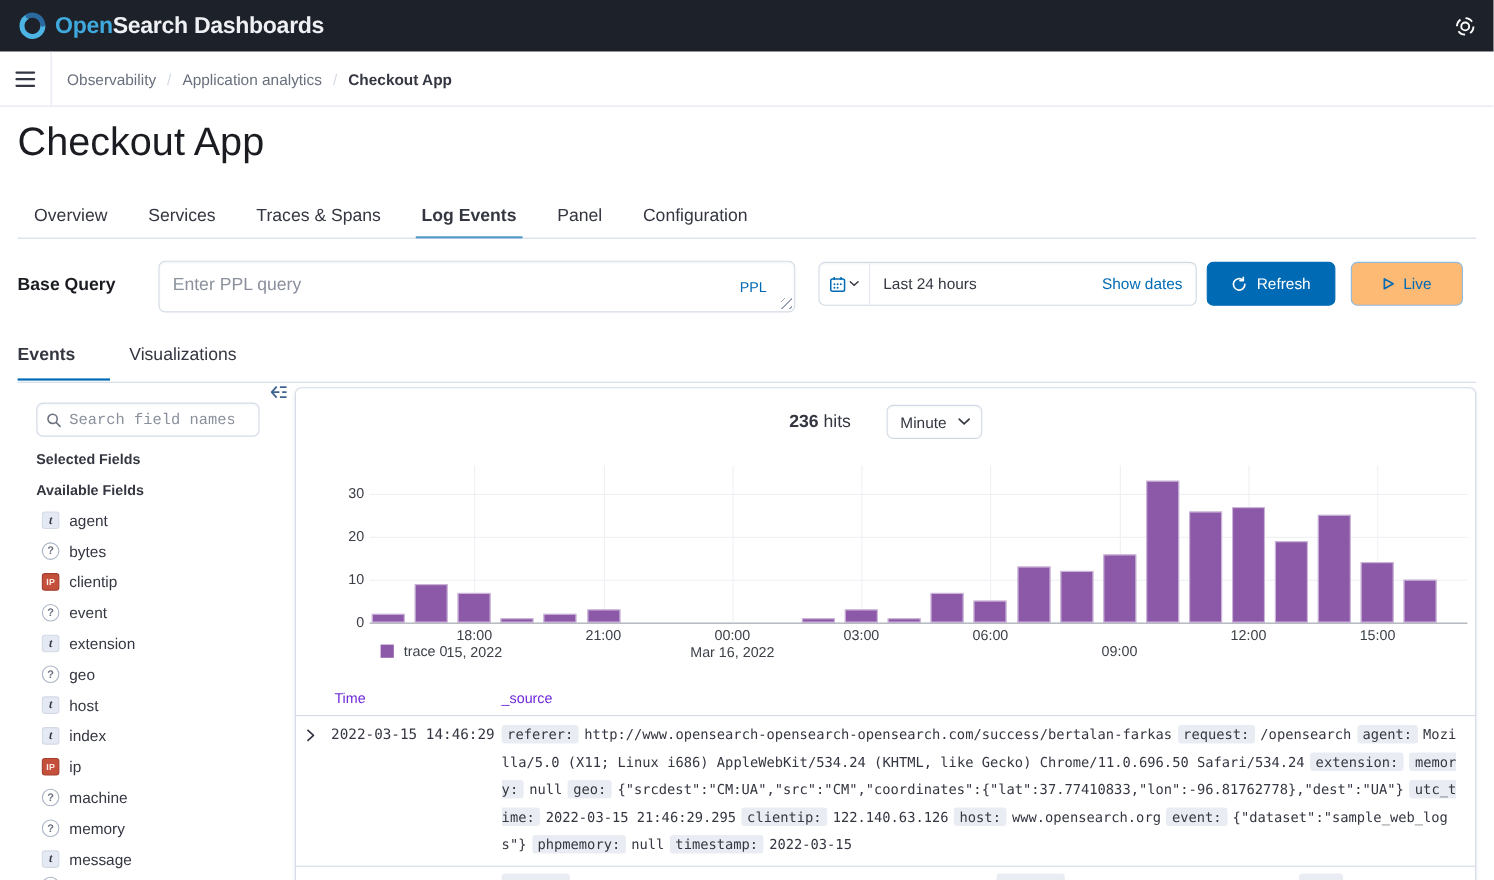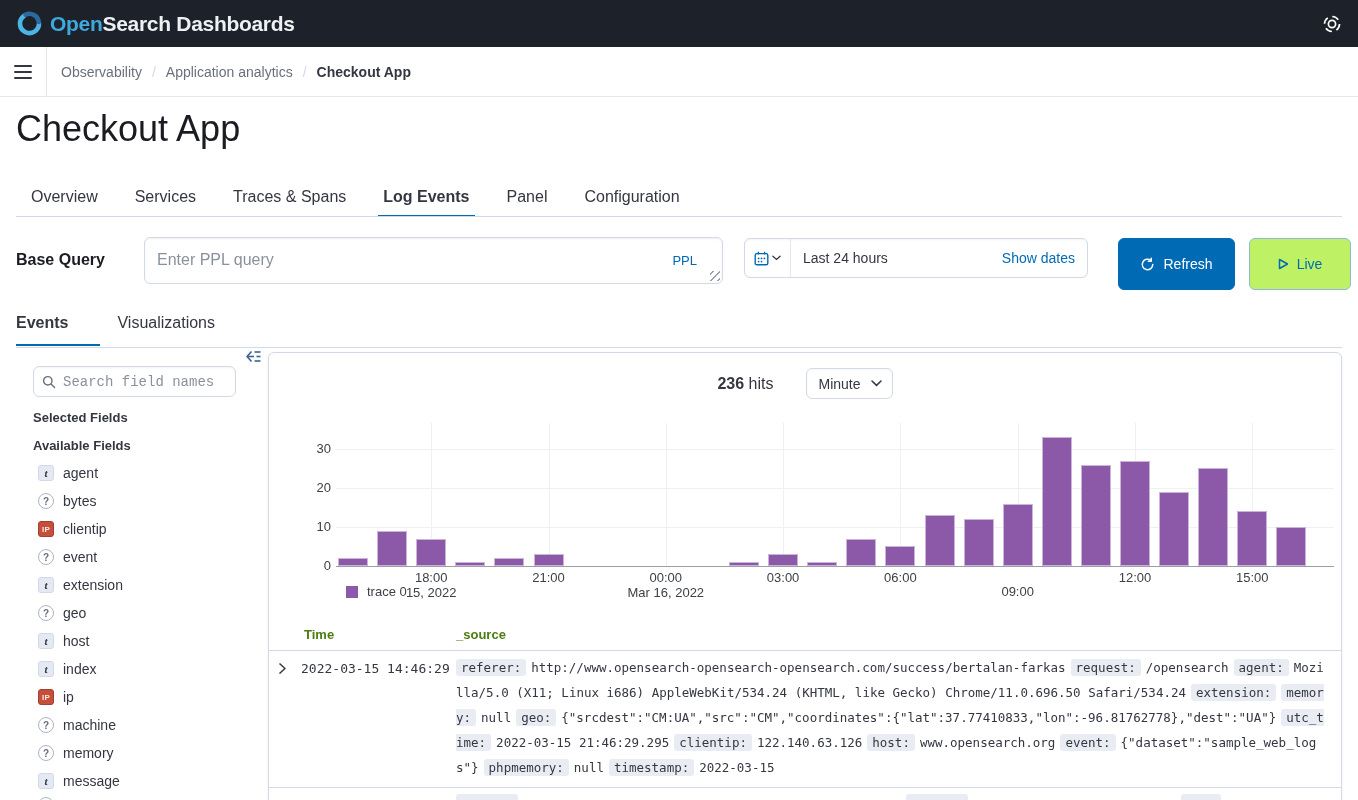--- a/index.html
+++ b/index.html
@@ -51,24 +51,24 @@
         background:repeating-linear-gradient(135deg, transparent 0 2px, #98a2b3 2px 3px, transparent 3px 5px); }
 
   .datepick { position:absolute; left:744px; top:238px; width:344px; height:40px; border:1px solid #d3dae6;
         border-radius:6px; background:#fff; display:flex; align-items:center; overflow:hidden;
         box-shadow:inset 0 1px 2px rgba(152,162,179,.12); }
   .dp-cal { width:46px; height:100%; display:flex; align-items:center; justify-content:center; gap:3px;
         border-right:1px solid #e3e6ef; cursor:pointer; }
   .dp-range { flex:1; font-size:14px; color:#343741; padding-left:12px; cursor:pointer; }
   .dp-show { font-size:14px; color:#006bb4; padding-right:12px; font-weight:500; cursor:pointer; }
 
-  .btn { position:absolute; top:238px; height:52px; border-radius:6px; display:flex; align-items:center;
-         justify-content:center; gap:8px; font-size:14px; font-weight:500; cursor:pointer;margin-left:21px; }
+  .btn { position:absolute; top:238px; height:40px; border-radius:6px; display:flex; align-items:center;
+         justify-content:center; gap:8px; font-size:14px; font-weight:500; cursor:pointer; }
   .btn-refresh { left:1097px; width:117px; background:#006bb4; color:#fff; border:1px solid #006bb4; }
-  .btn-live { left:1228px; width:102px; background:#bef264; color:#006bb4; border:1px solid #8fb8dd; }
+  .btn-live { left:1228px; width:102px; background:#fdba74; color:#006bb4; border:1px solid #8fb8dd; }
 
   
   .sub-tabs { position:absolute; left:16px; top:314px; display:flex; gap:17px; }
   .sub-tab { font-size:16px; color:#343741; padding:0 32px 14px 0; position:relative; cursor:pointer; }
   .sub-tab.active { font-weight:600; }
   .sub-tab.active::after { content:""; position:absolute; left:0; right:0; bottom:0; height:2px; background:#006bb4; }
 
   
   .collapse-btn { position:absolute; left:245px; top:350px; cursor:pointer; }
   .fld-search { position:absolute; left:33px; top:366px; width:203px; height:31px; border:1px solid #d3dae6;
@@ -108,21 +108,21 @@
   .gridline-v { position:absolute; width:1px; background:#eef0f4; }
   .ytick { position:absolute; width:30px; text-align:right; font-size:13px; color:#3c4048; }
   .bar { position:absolute; background:#8c59a8; border:1px solid rgba(255,255,255,.55); }
   .xtick { position:absolute; transform:translateX(-50%); font-size:13px; color:#3c4048; white-space:nowrap; }
   .legend { position:absolute; left:77px; top:231px; display:flex; align-items:center; gap:9px; cursor:pointer; }
   .legend-swatch { width:12px; height:12px; background:#8c59a8; }
   .legend-label { font-size:13px; color:#3c4048; }
 
   
   .thead { position:absolute; left:0; right:0; top:266px; height:32px; border-bottom:1px solid #d3dae6; }
-  .th { position:absolute; top:8px; font-size:13px; font-weight:700; color:#4d7c0f; }
+  .th { position:absolute; top:8px; font-size:13px; font-weight:400; color:#6d28d9; }
   .th.time { left:35px; } .th.src { left:187px; }
   .trow { position:absolute; left:0; right:0; top:298px; height:136px; }
   .row-expander { position:absolute; left:9px; top:11px; cursor:pointer; }
   .cell-time { position:absolute; left:32px; top:10px; font-family:"DejaVu Sans Mono", monospace;
                font-size:13px; color:#343741; white-space:nowrap; }
   .cell-src { position:absolute; left:187px; right:16px; top:4px; font-family:"DejaVu Sans Mono", monospace;
               font-size:12.5px; line-height:25px; color:#343741; word-break:break-all; }
   .kbadge { background:#e9edf3; border-radius:3px; padding:1px 5px; margin-right:5px; }
   .srctext { margin-right:5px; }
   .row-div { position:absolute; left:0; right:0; top:434px; height:1px; background:#d3dae6; }

